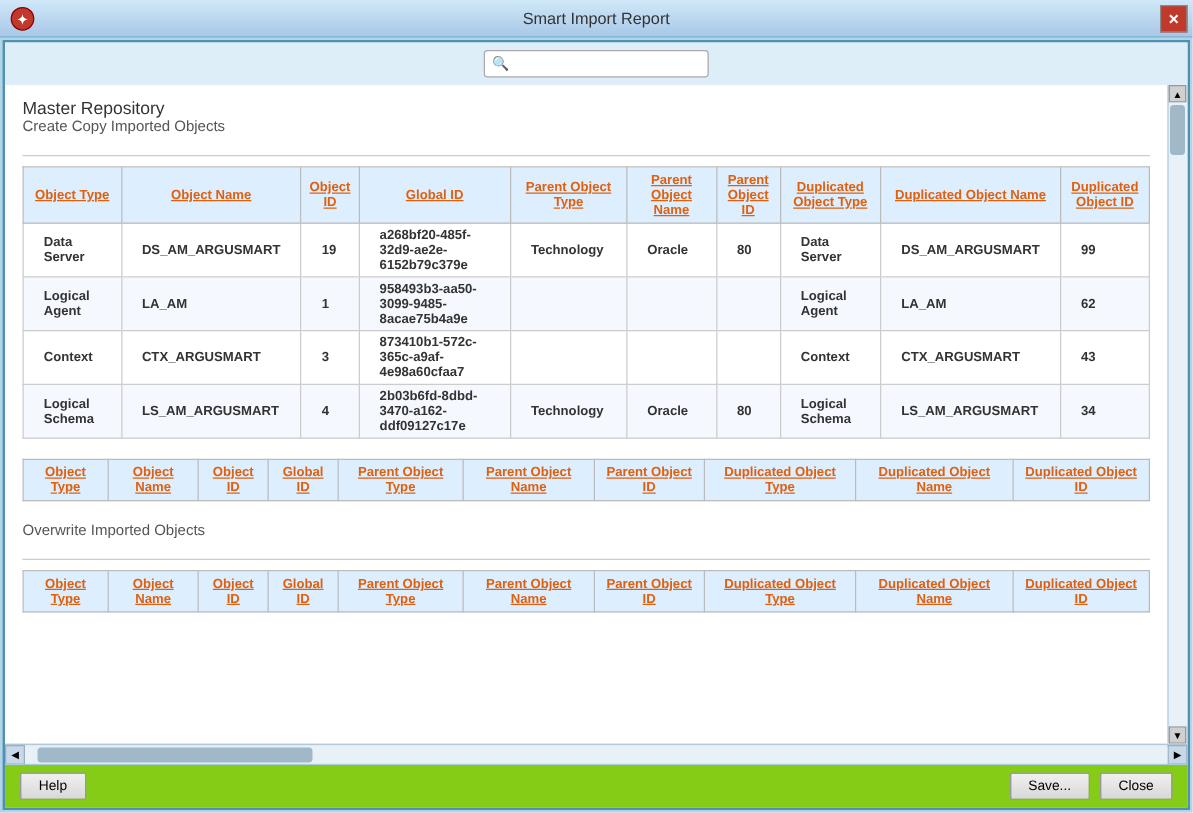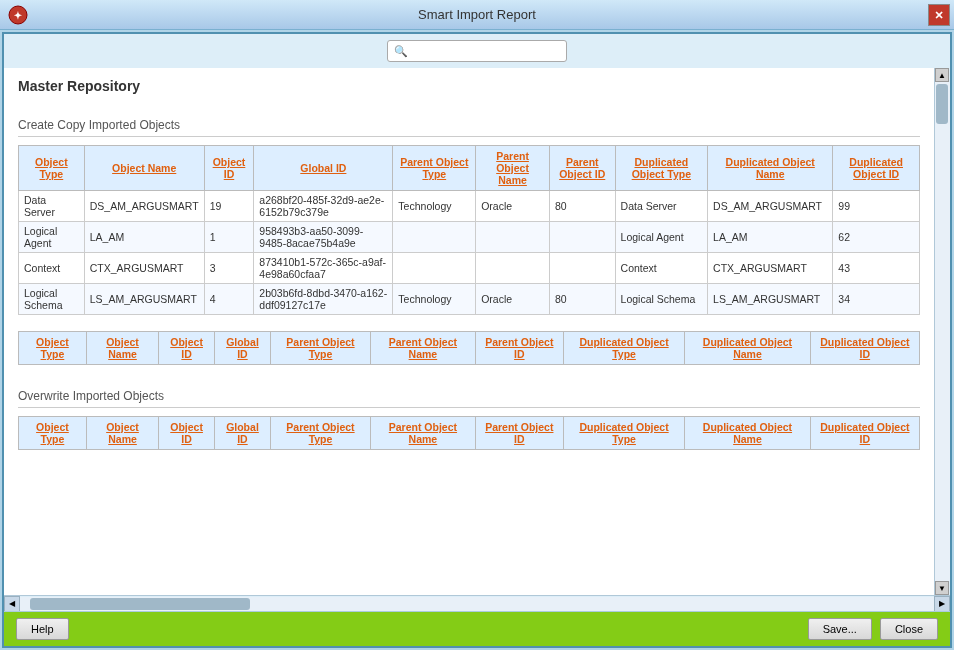--- a/index.html
+++ b/index.html
@@ -57,53 +57,53 @@
       width: 180px;
       height: 22px;
       border: 1px solid #aaa;
       padding: 2px 6px;
       border-radius: 3px;
       font-size: 11px;
       background: white;
     }
     .section-title {
       font-size: 14px;
-      font-weight: bold;
+      font-weight: normal;
       color: #333;
       margin-bottom: 0;
     }
     .section-subtitle {
       font-size: 12px;
       color: #555;
       margin-bottom: 8px;
       border-bottom: 1px solid #ccc;
-      padding-bottom: 4px;
-      margin-top: 24px;
+      padding-bottom: 16px;
     }
     .report-table {
       width: 100%;
       border-collapse: collapse;
       margin-bottom: 16px;
       font-size: 10.5px;
     }
     .report-table th {
       background: #ddeeff;
       color: #e06010;
       border: 1px solid #bbb;
       padding: 4px 5px;
       text-align: center;
       vertical-align: middle;
       font-weight: bold;
       text-decoration: underline;
     }
     .report-table td {
       border: 1px solid #ccc;
-      padding: 3px 5px;
+      padding: 3px 16px;
       vertical-align: middle;
       color: #333;
+      font-weight: bold;
     }
     .report-table tr:nth-child(even) td {
       background: #f5f9ff;
     }
     .merge-section {
       margin-top: 10px;
     }
     .overwrite-section {
       margin-top: 10px;
     }

